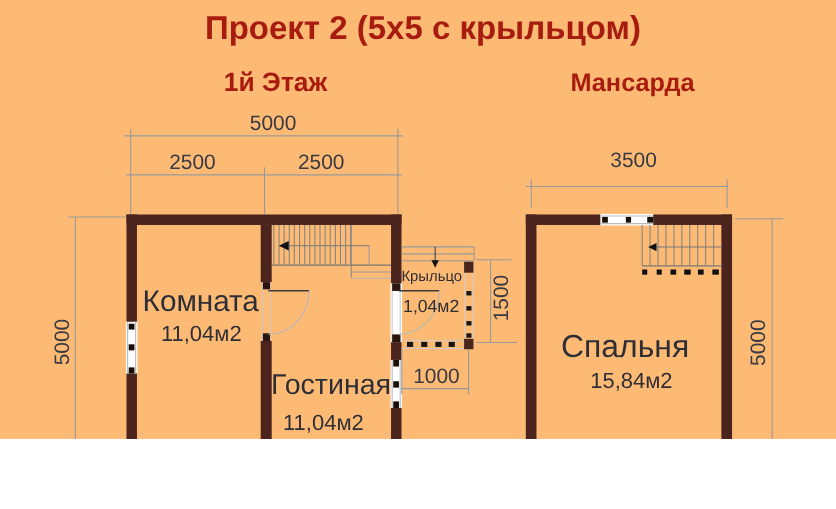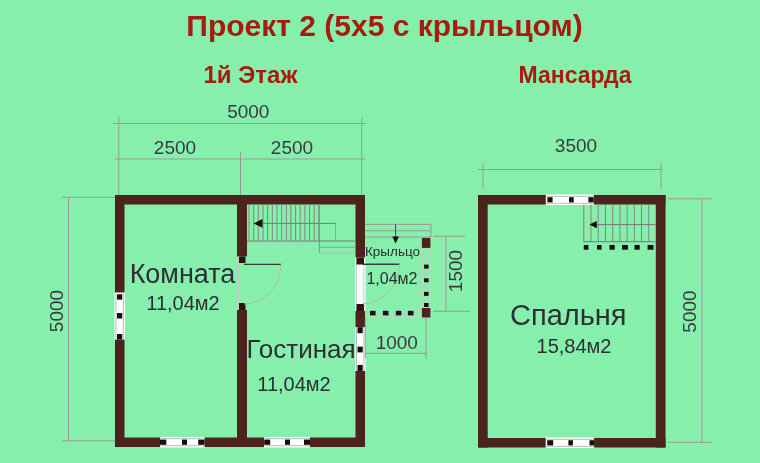--- a/index.html
+++ b/index.html
@@ -1,16 +1,16 @@
 <!DOCTYPE html>
 <html><head>
 <meta charset="utf-8">
 <style>
   html,body{margin:0;padding:0;background:#ffffff;}
-  #page{position:relative;width:760px;height:463px;background:#86efac;overflow:hidden;text-align:right;}
+  #page{position:relative;width:760px;height:399px;background:#fdba74;overflow:hidden;text-align:right;}
   svg{position:absolute;top:0;left:0;}
   text{font-family:"Liberation Sans",sans-serif;}
 </style>
 </head>
 <body>
 <div id="page">
 <svg width="760" height="463" viewBox="0 0 760 463">
 
   <text x="384.5" y="35.8" font-size="30" font-weight="bold" fill="#a81c10" text-anchor="middle">Проект 2 (5х5 с крыльцом)</text>
 

